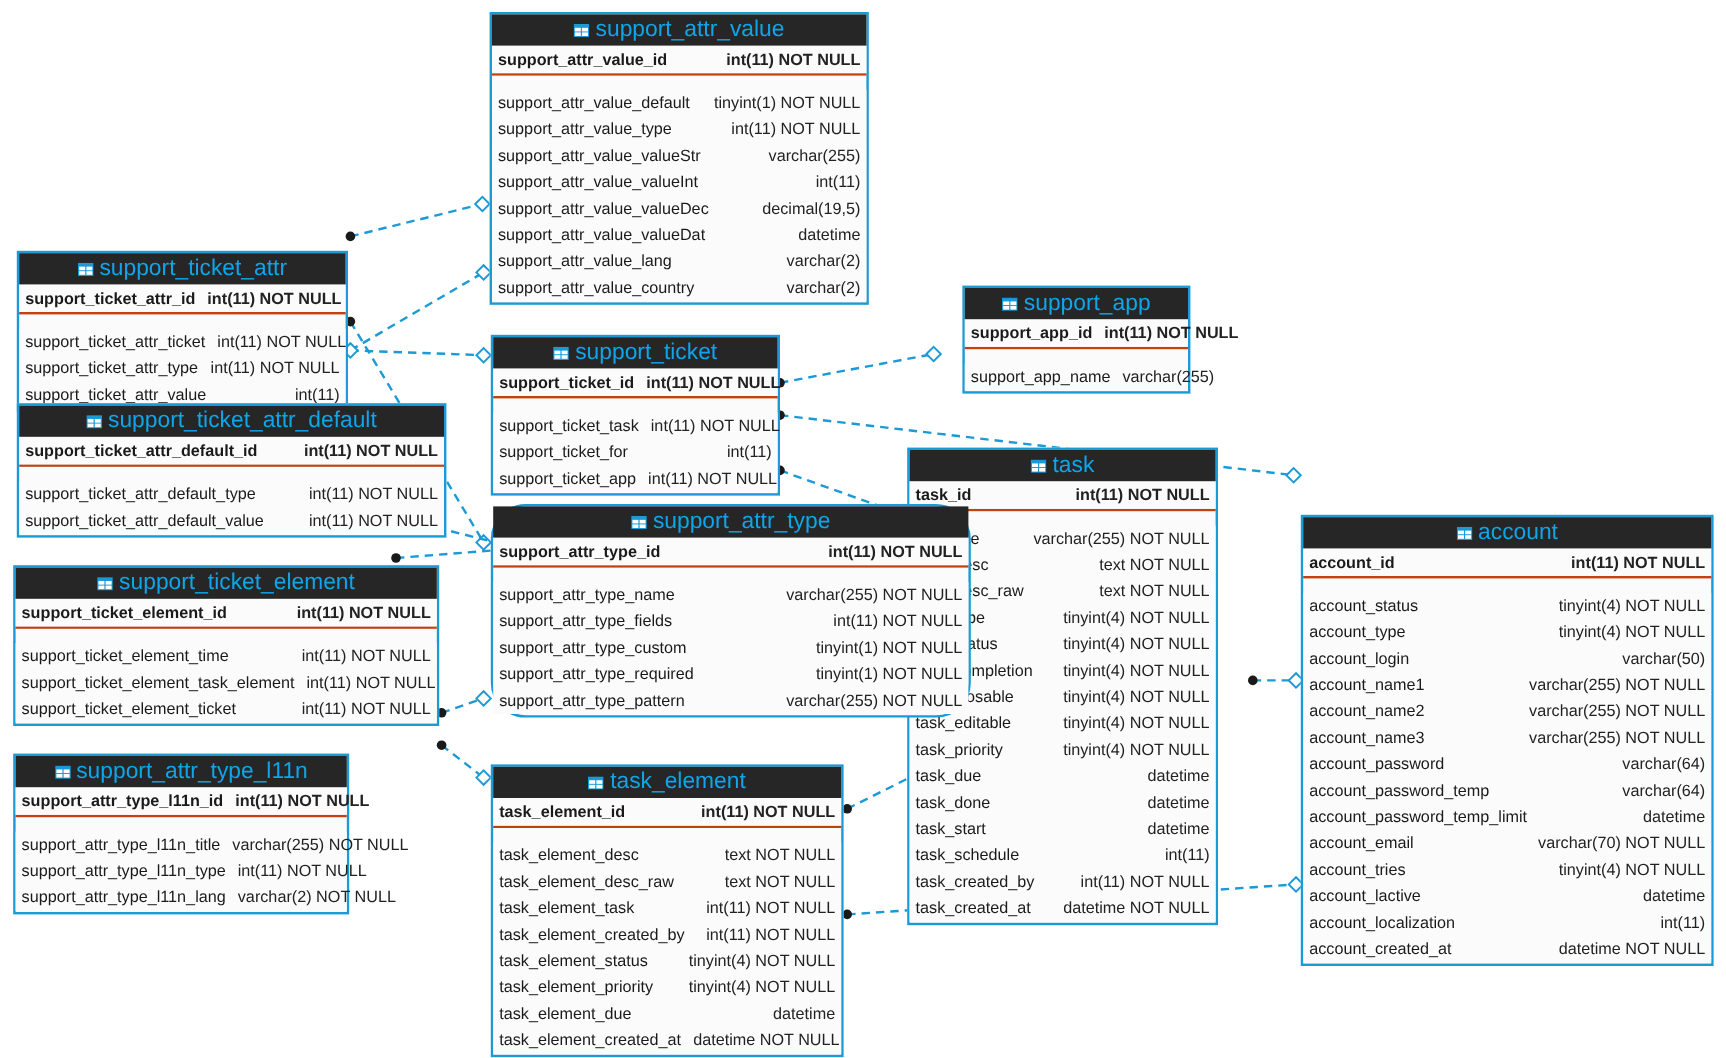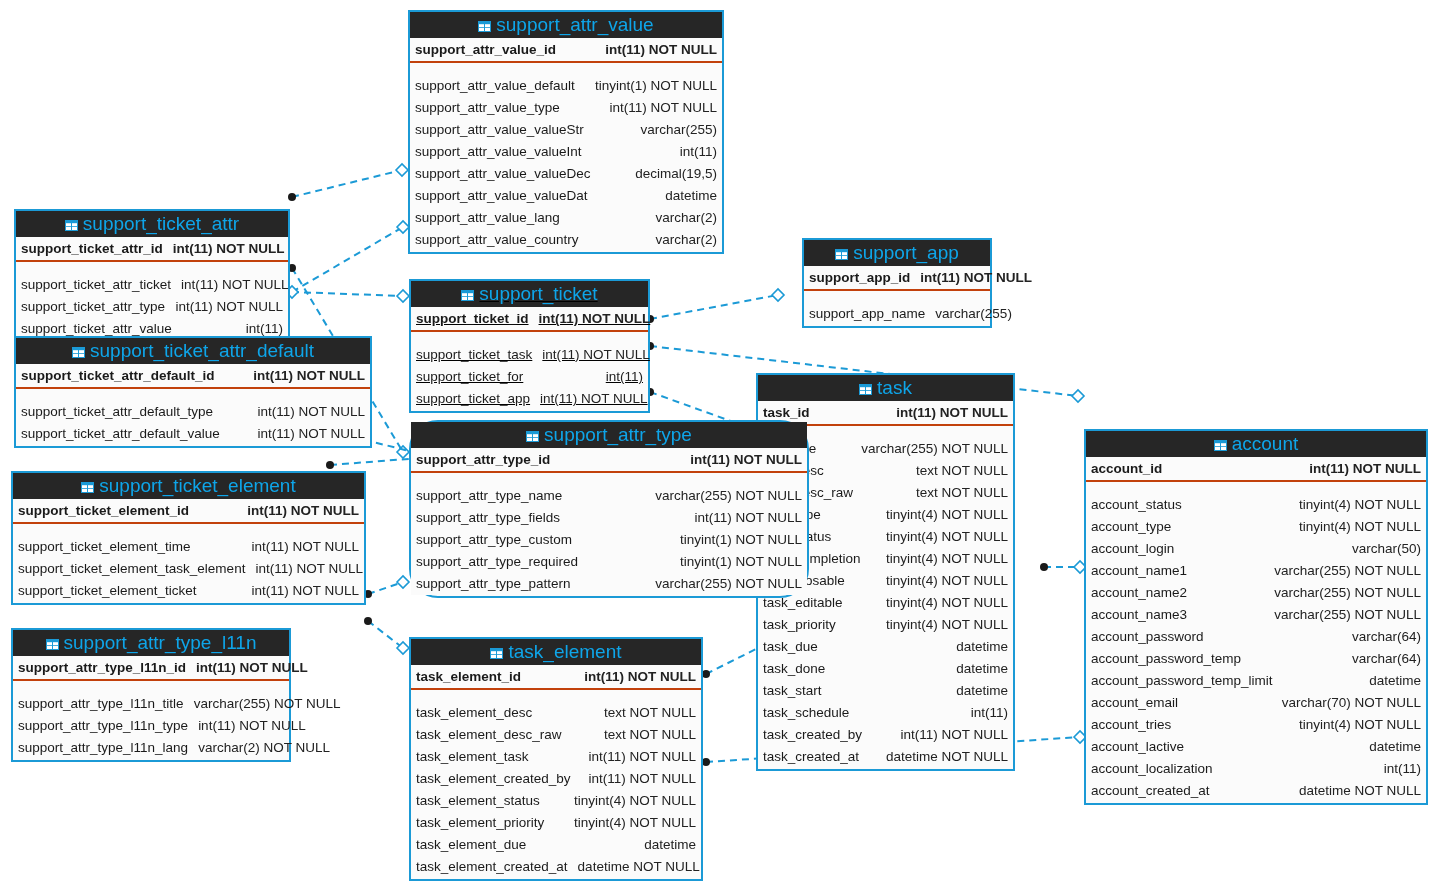--- a/index.html
+++ b/index.html
@@ -240,21 +240,21 @@
             <span class="col-type">int(11) NOT NULL</span>
           </div>
         </div>
         <div class="cols-wrap">
           <div class="col-row">
             <span class="col-name">support_app_name</span>
             <span class="col-type">varchar(255)</span>
           </div>
         </div>
       </div>
-      <div class="entity" style="left: 409px; top: 279px; width: 241px; text-decoration: underline;">
+      <div class="entity" style="left: 409px; top: 279px; width: 241px;">
         <div class="entity-header"><span><svg class="tbl-icon" viewBox="0 0 13 11" xmlns="http://www.w3.org/2000/svg">
               <rect x="0.5" y="0.5" width="12" height="10" fill="#1b9ad6" stroke="#1b9ad6"></rect>
               <rect x="1" y="3.2" width="5" height="3" fill="#ffffff"></rect>
               <rect x="7" y="3.2" width="5" height="3" fill="#ffffff"></rect>
               <rect x="1" y="7" width="5" height="3" fill="#ffffff"></rect>
               <rect x="7" y="7" width="5" height="3" fill="#ffffff"></rect>
             </svg></span><span>support_ticket</span></div>
         <div class="pk-row">
           <div class="col-row">
             <span class="col-name">support_ticket_id</span>

